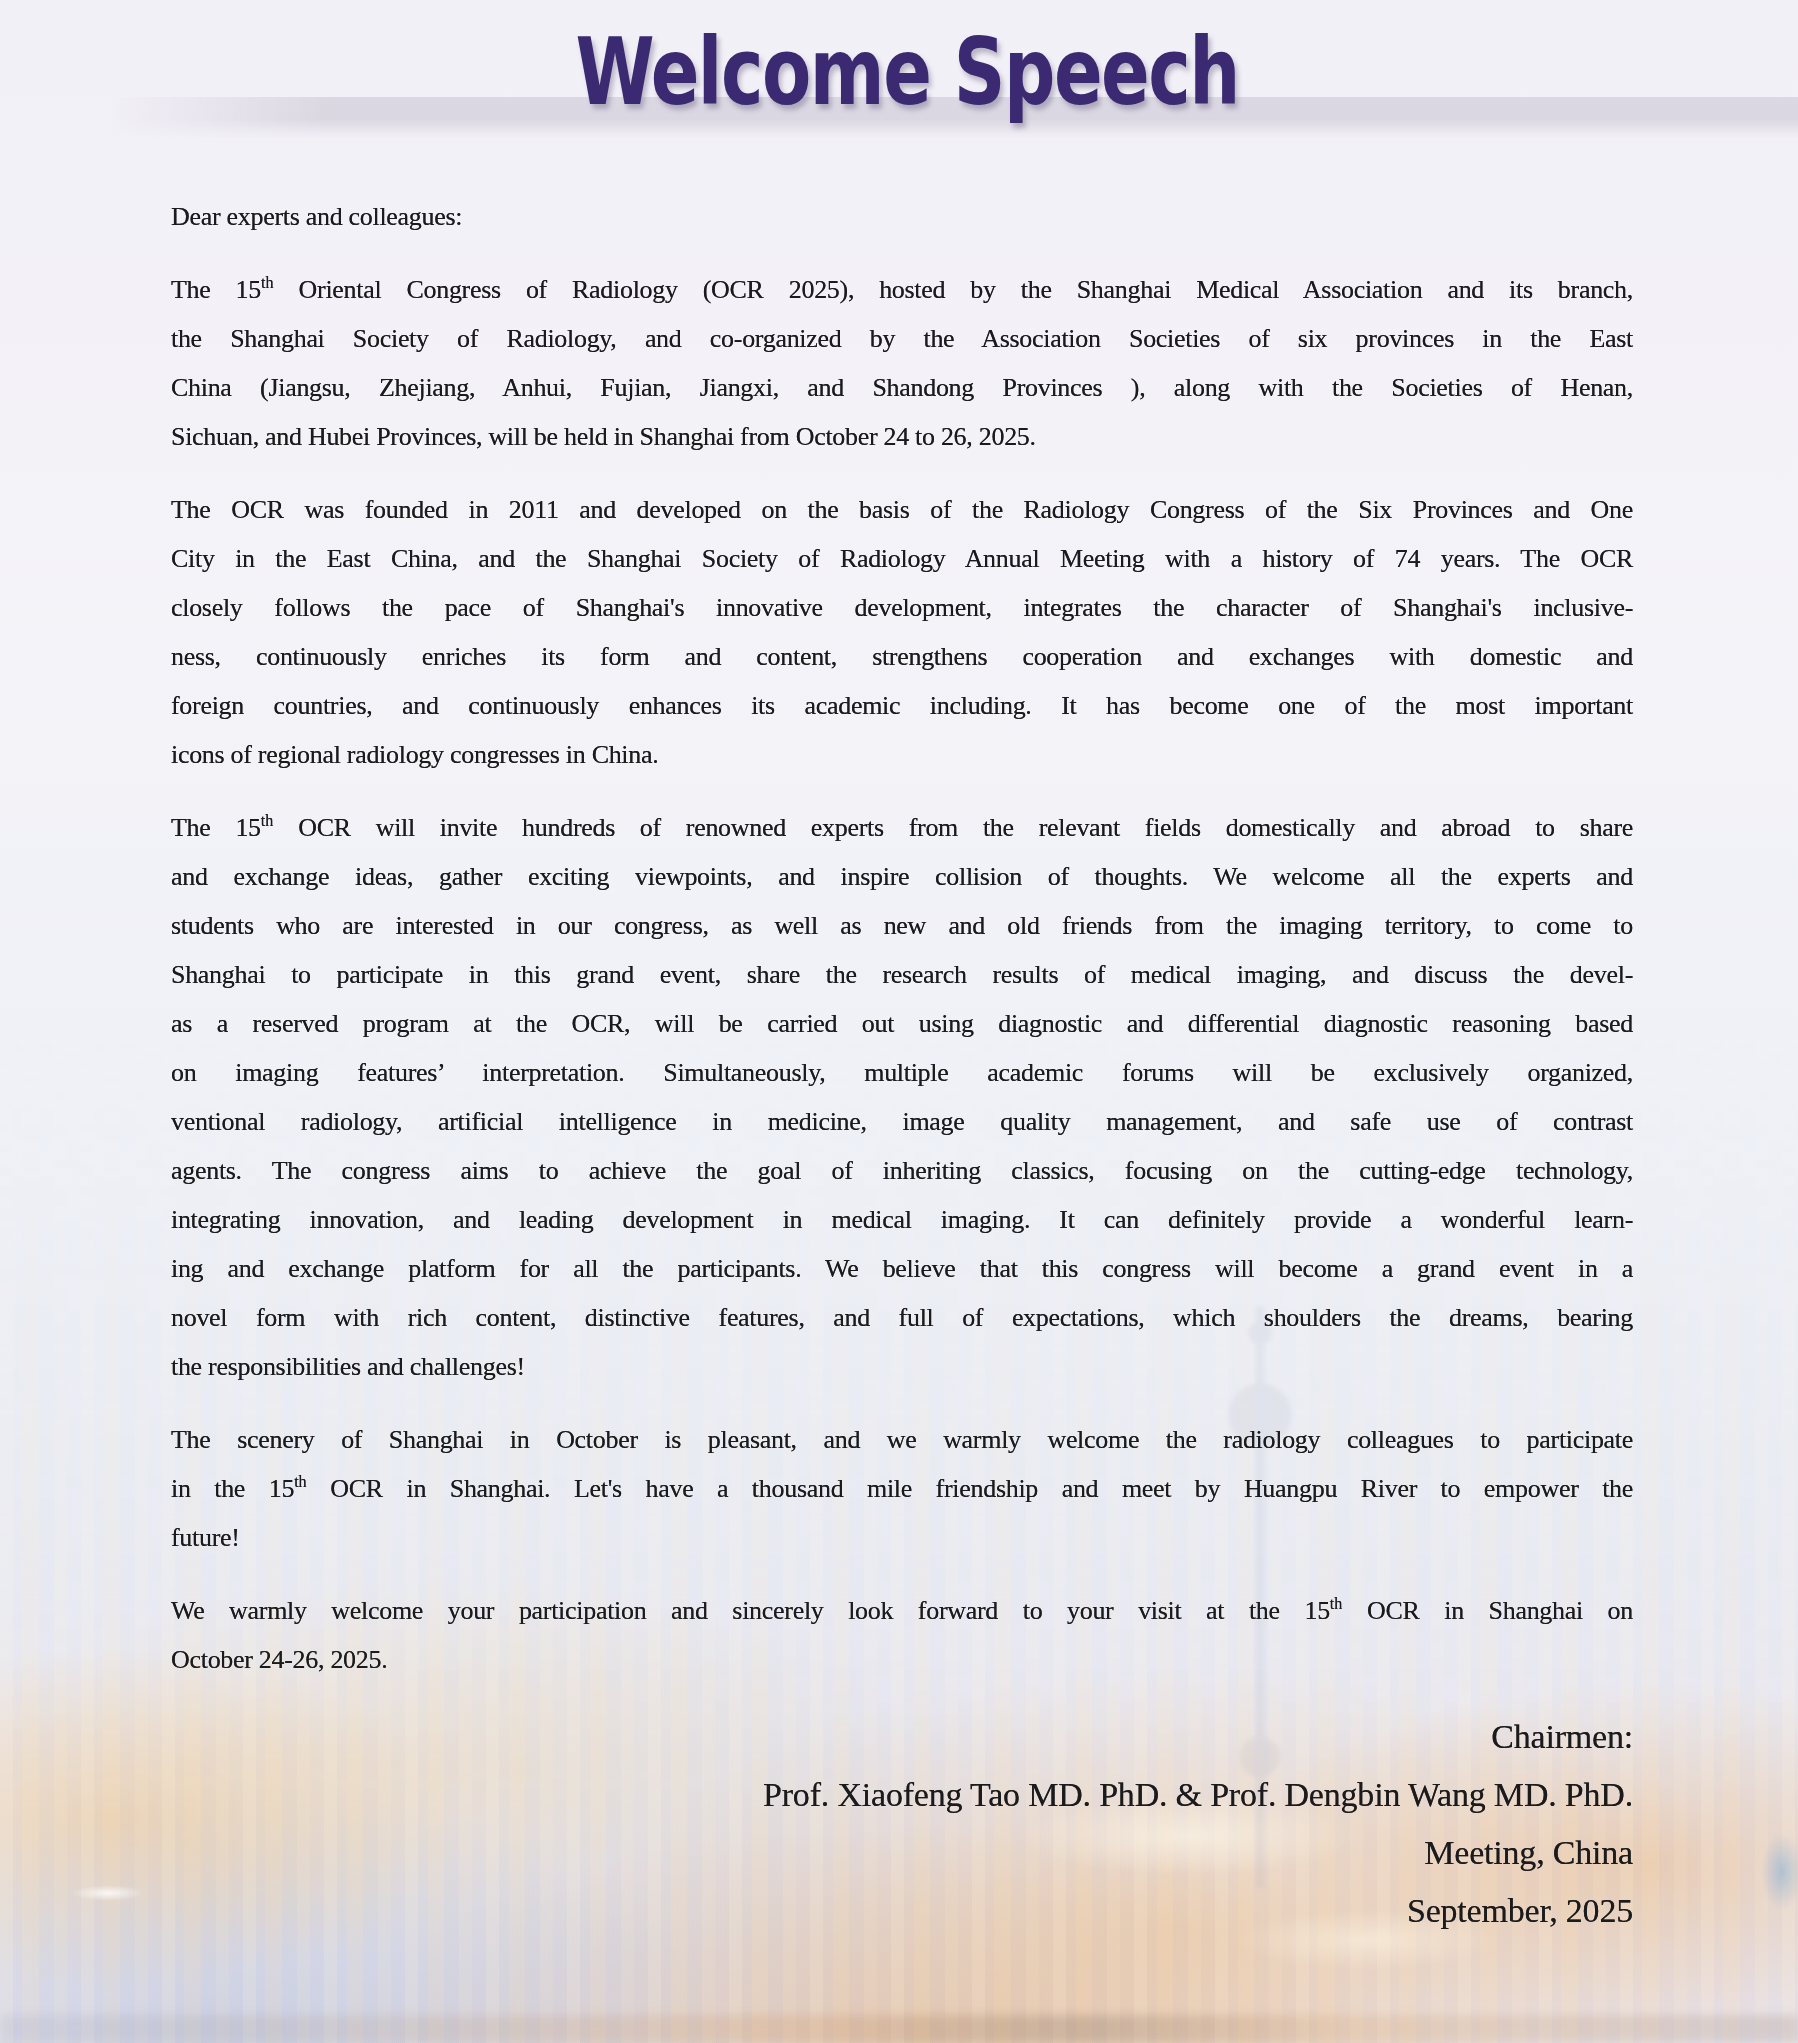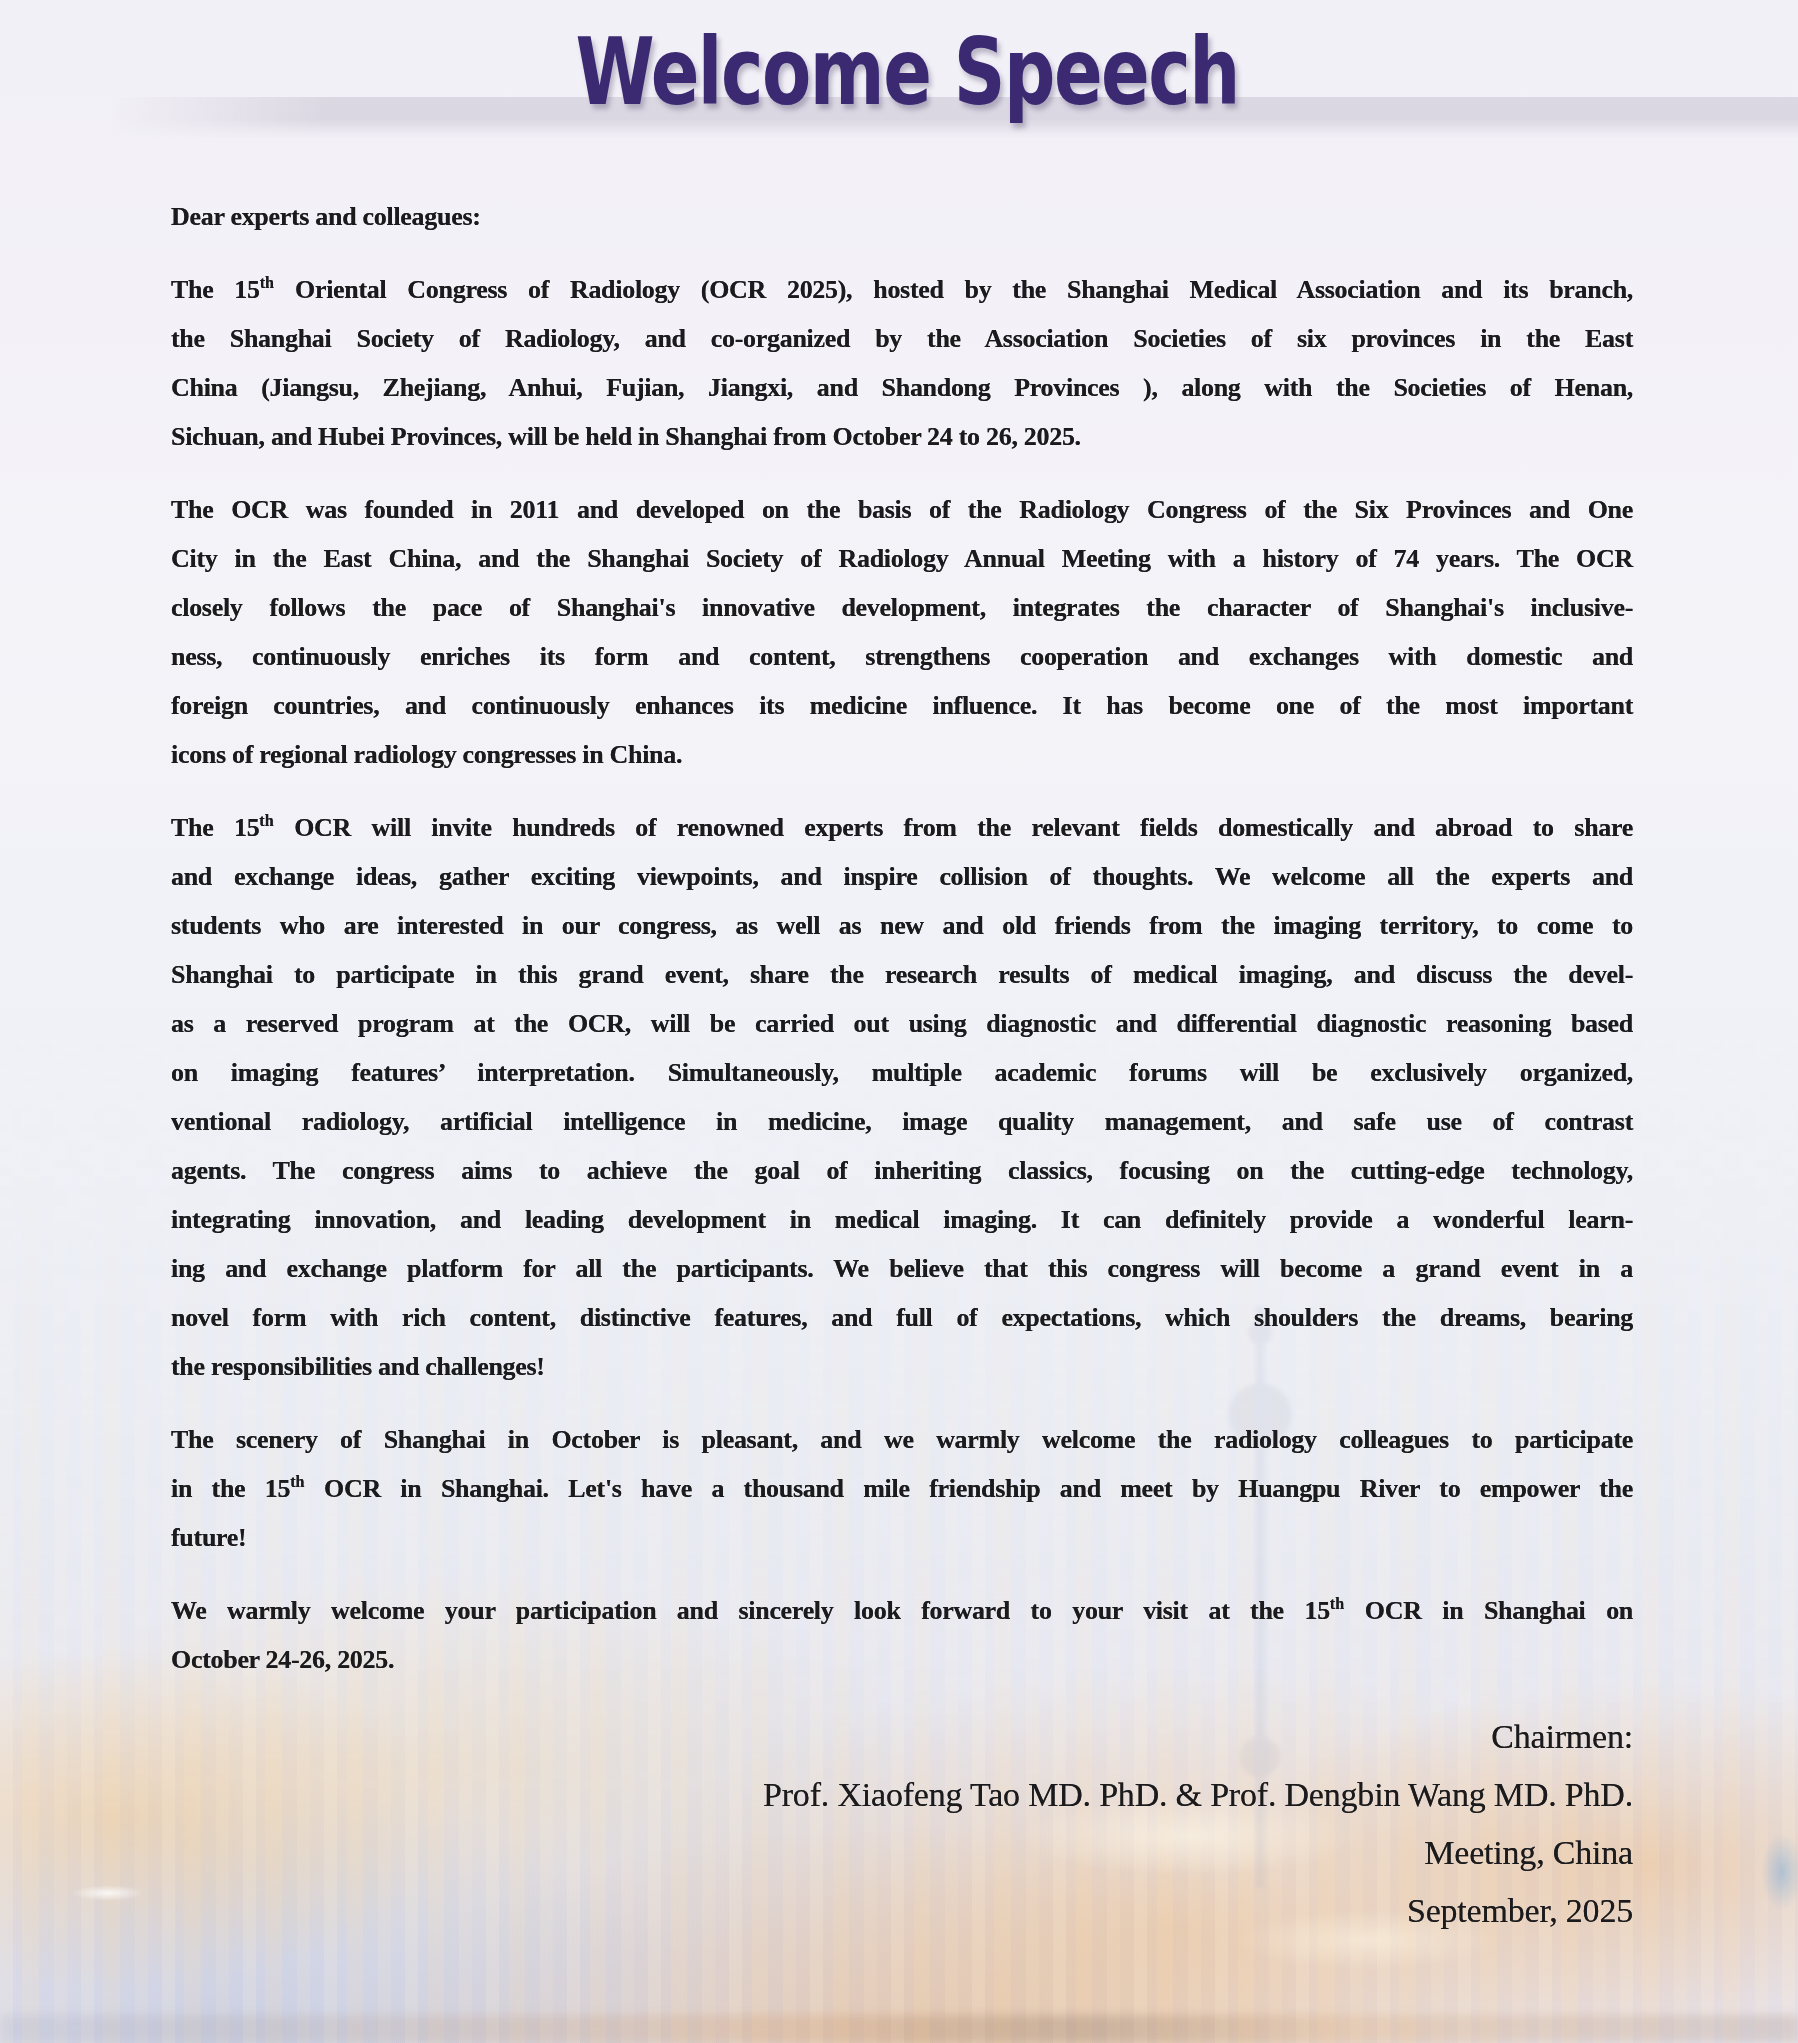--- a/index.html
+++ b/index.html
@@ -74,21 +74,20 @@
     padding-top:192px;
     font-size:26px;line-height:49px;
     letter-spacing:-0.3px;
     text-shadow:0 0 0.6px rgba(27,27,29,.8);
   }
   .para{margin:0 0 24px 0;}
   .para .line{
     text-align:justify;
     text-align-last:justify;
     text-justify:inter-word;
-    font-weight:bold;
   }
   .para .line:last-child{text-align-last:left;}
   sup{font-size:.62em;line-height:0;vertical-align:super;letter-spacing:0;}
   .signature{
     margin-top:11.2px;
     font-size:34px;line-height:58px;letter-spacing:-0.2px;
     text-align:right;
   }
   .sig-line{text-align:right;}
 </style>
@@ -116,21 +115,21 @@
           <div class="line">The 15<sup>th</sup> Oriental Congress of Radiology (OCR 2025), hosted by the Shanghai Medical Association and its branch,</div>
           <div class="line">the Shanghai Society of Radiology, and co-organized by the Association Societies of six provinces in the East</div>
           <div class="line">China (Jiangsu, Zhejiang, Anhui, Fujian, Jiangxi, and Shandong Provinces ), along with the Societies of Henan,</div>
           <div class="line">Sichuan, and Hubei Provinces, will be held in Shanghai from October 24 to 26, 2025.</div>
         </div>
         <div class="para">
           <div class="line">The OCR was founded in 2011 and developed on the basis of the Radiology Congress of the Six Provinces and One</div>
           <div class="line">City in the East China, and the Shanghai Society of Radiology Annual Meeting with a history of 74 years. The OCR</div>
           <div class="line">closely follows the pace of Shanghai's innovative development, integrates the character of Shanghai's inclusive-</div>
           <div class="line">ness, continuously enriches its form and content, strengthens cooperation and exchanges with domestic and</div>
-          <div class="line">foreign countries, and continuously enhances its medicine influence. It has become one of the most important</div>
+          <div class="line">foreign countries, and continuously enhances its academic including. It has become one of the most important</div>
           <div class="line">icons of regional radiology congresses in China.</div>
         </div>
         <div class="para">
           <div class="line">The 15<sup>th</sup> OCR will invite hundreds of renowned experts from the relevant fields domestically and abroad to share</div>
           <div class="line">and exchange ideas, gather exciting viewpoints, and inspire collision of thoughts. We welcome all the experts and</div>
           <div class="line">students who are interested in our congress, as well as new and old friends from the imaging territory, to come to</div>
           <div class="line">Shanghai to participate in this grand event, share the research results of medical imaging, and discuss the devel-</div>
           <div class="line">as a reserved program at the OCR, will be carried out using diagnostic and differential diagnostic reasoning based</div>
           <div class="line">on imaging features’ interpretation. Simultaneously, multiple academic forums will be exclusively organized,</div>
           <div class="line">ventional radiology, artificial intelligence in medicine, image quality management, and safe use of contrast</div>

